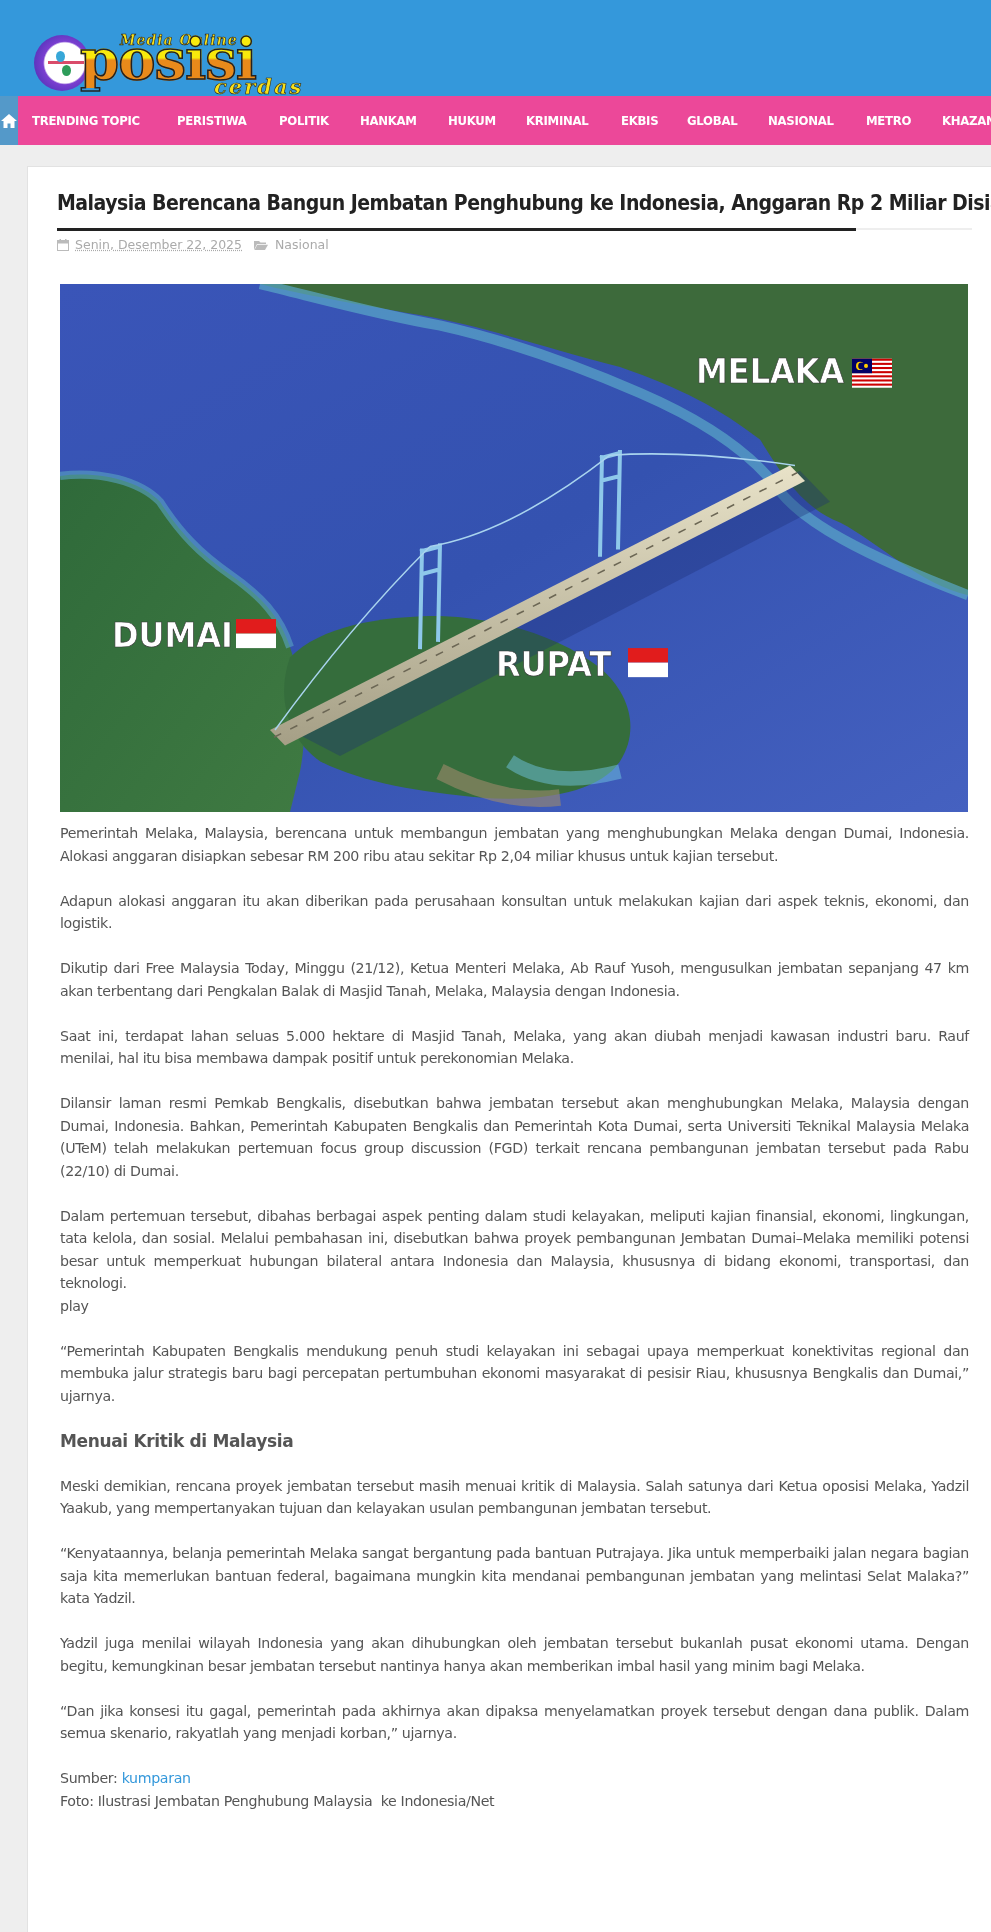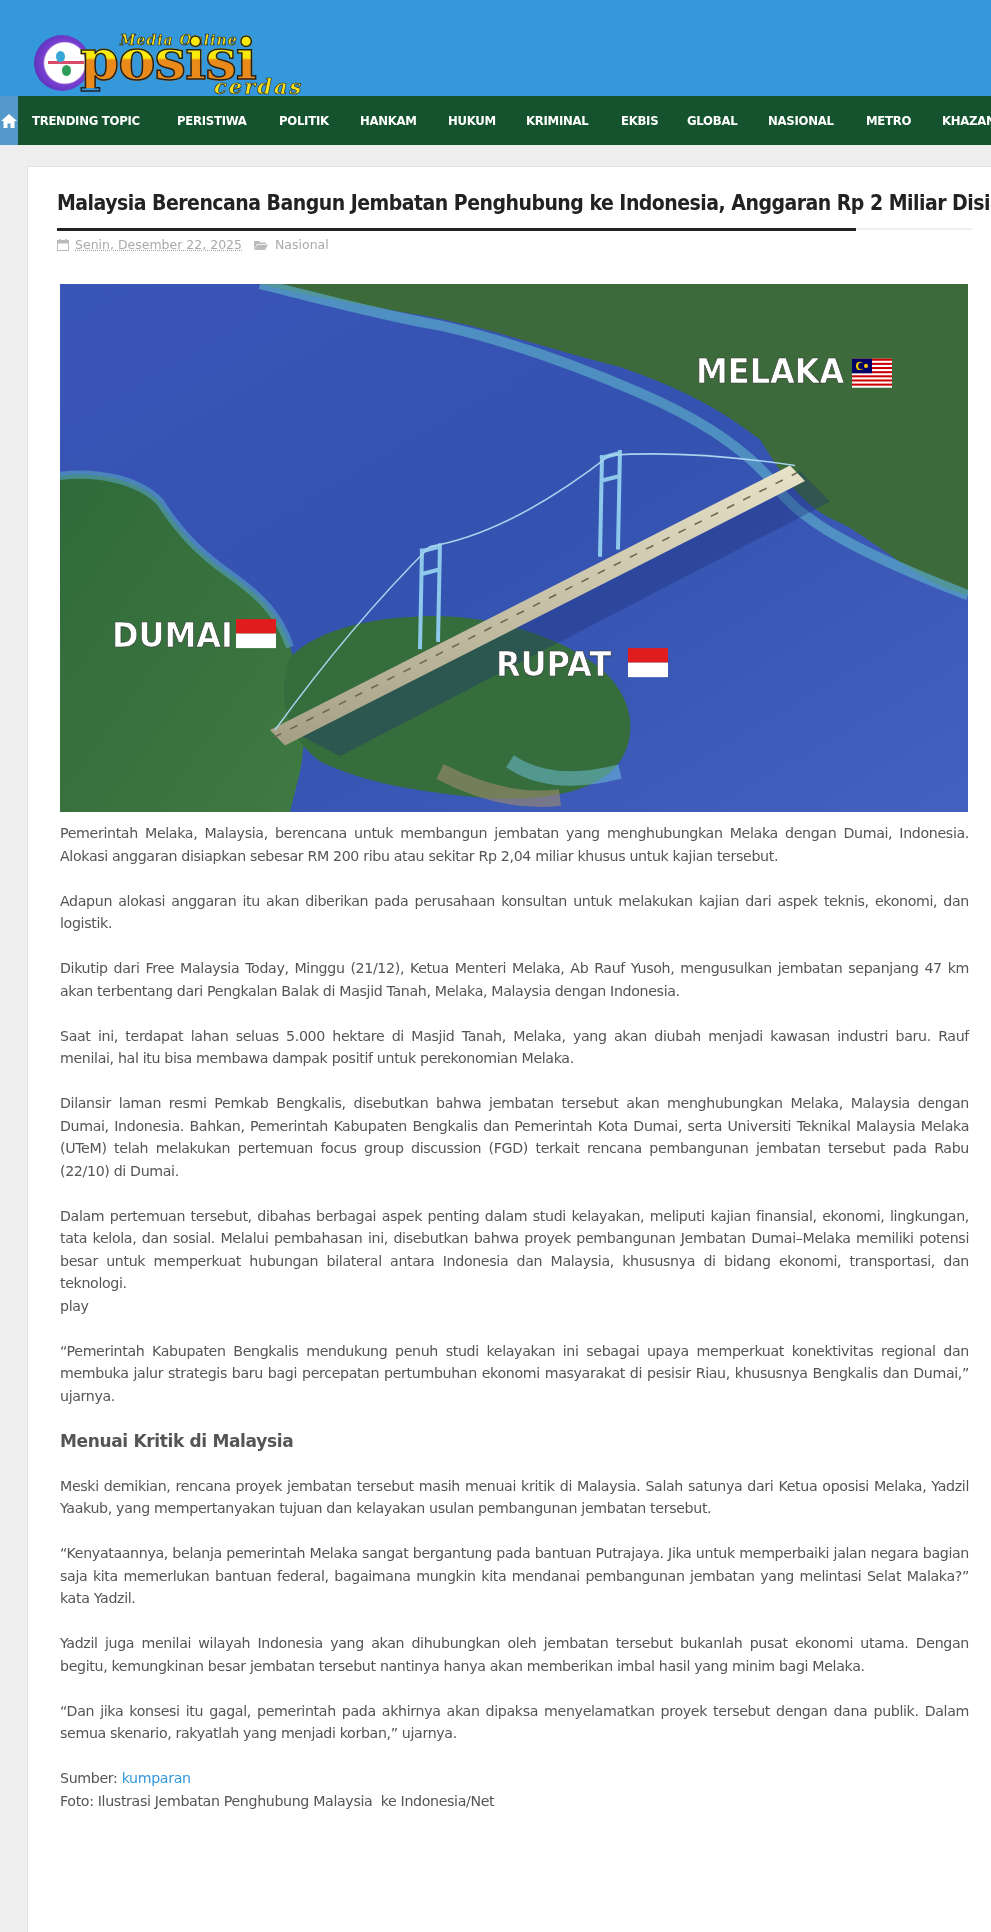--- a/index.html
+++ b/index.html
@@ -14,21 +14,21 @@
   .logo-circle .dot2 { position:absolute; left:28px; top:30px; width:9px; height:11px; border-radius:50%; background:#2e9d5a; }
   .logo-circle .bar { position:absolute; left:14px; top:26px; width:36px; height:3px; background:#d94c6a; }
   .logo-top { position: absolute; left: 86px; top: 2px; font-family: "DejaVu Serif", serif; font-style: italic; font-weight: bold;
     font-size: 14px; color: #f7e01a; -webkit-text-stroke: 0.6px #222; letter-spacing: 1px; }
   .logo-main { position: absolute; left: 46px; top: 0px; font-family: "DejaVu Serif", serif; font-weight: bold; font-size: 56px; line-height: 58px;
     background: linear-gradient(180deg, #f9e90c 0 48%, #e98a1b 52% 100%); -webkit-background-clip: text; background-clip: text; color: transparent;
     -webkit-text-stroke: 1.5px #222; letter-spacing: -1px; }
   .logo-sub { position: absolute; left: 180px; top: 44px; font-family: "DejaVu Serif", serif; font-style: italic; font-weight: bold;
     font-size: 21px; color: #f7e01a; -webkit-text-stroke: 0.6px #222; letter-spacing: 2px; }
 
-  .nav { height: 49px; background: #14532d; display: flex; align-items: stretch; overflow: hidden; white-space: nowrap; }
+  .nav { height: 49px; background: #ec4899; display: flex; align-items: stretch; overflow: hidden; white-space: nowrap; }
   .nav-home { width: 50px; background: #5499c9; display: flex; align-items: center; justify-content: center; }
   .nav-home svg { width: 18px; height: 16px; }
   .nav-item { color: #fff; font-family: "DejaVu Sans", sans-serif; font-weight: bold; font-size: 13px; letter-spacing: -0.3px;
     display: flex; align-items: center; padding: 0 15.5px; transform: scaleX(0.9); transform-origin: left center; margin-right: -6px; }
 
   .card { position: absolute; left: 27px; top: 166px; width: 980px; height: 1780px; background: #fff; border-left: 1px solid #e2e2e2; border-top: 1px solid #e2e2e2; }
   .title { position: absolute; left: 29px; top: 20px; font-family: "DejaVu Sans", sans-serif; font-size: 22px; color: #222; letter-spacing: -0.6px;
     transform: scaleX(0.86); transform-origin: left top; white-space: nowrap; line-height: 32px; }
   .title-rule-light { position: absolute; left: 29px; top: 61px; width: 915px; height: 2px; background: #eeeeee; }
   .title-rule-dark { position: absolute; left: 29px; top: 61px; width: 799px; height: 3px; background: #222; }

